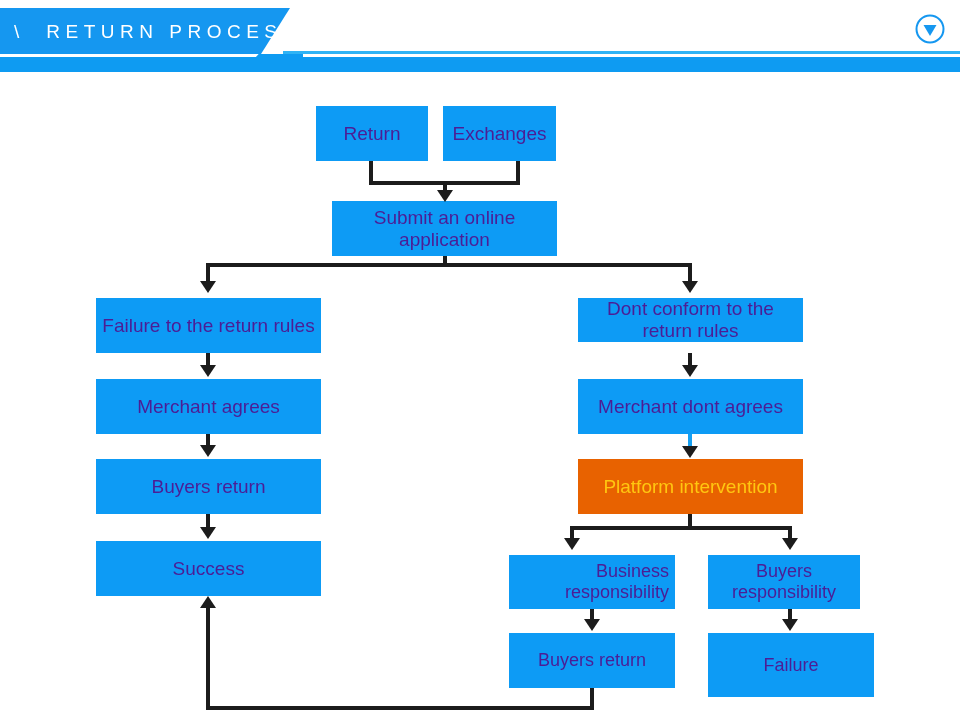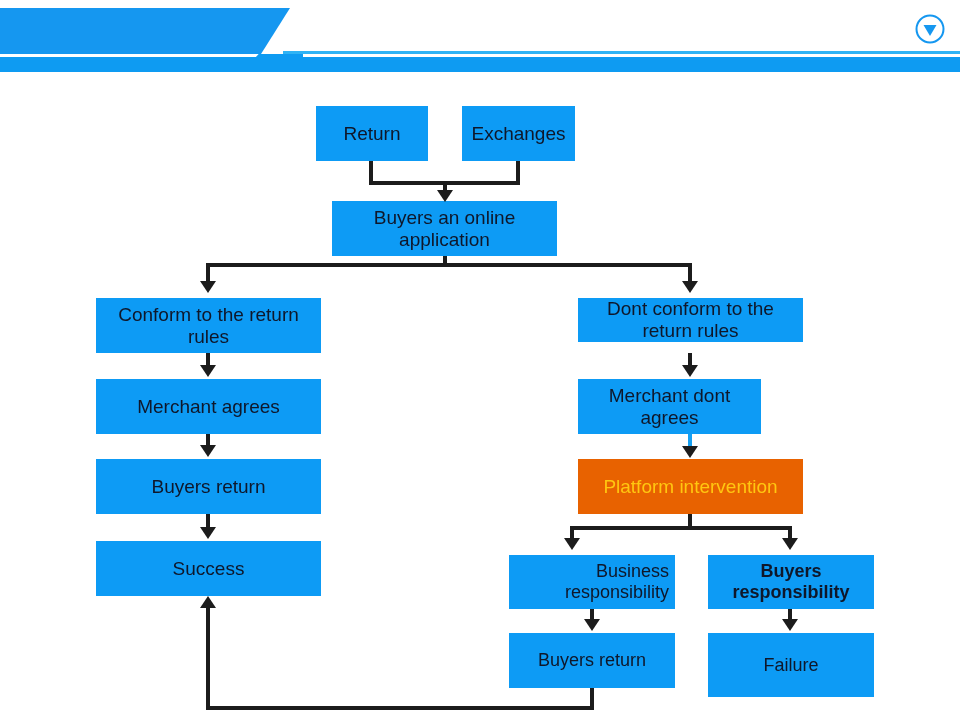--- a/index.html
+++ b/index.html
@@ -74,21 +74,21 @@
     left: 915px;
     top: 14px;
     width: 30px;
     height: 30px;
   }
 
   
   .node {
     position: absolute;
     background: #0D9BF5;
-    color: #0f172a;
+    color: #4c1d95;
     display: flex;
     align-items: center;
     justify-content: center;
     text-align: center;
     line-height: 1.14;
     font-size: 19px;
     box-sizing: border-box;
     padding: 2px 6px;
   }
   .node.orange {
@@ -120,53 +120,54 @@
     border-left: 8px solid transparent;
     border-right: 8px solid transparent;
     border-bottom: 12px solid #1C1C1C;
   }
 </style>
 </head>
 <body>
 
 <div id="header">
   <div class="hdr-band"></div>
+  <div class="hdr-title"><span>\</span>&nbsp;&nbsp;<span>RETURN PROCESS</span></div>
   <div class="hdr-thinline"></div>
   <div class="hdr-bottombar-slant"></div>
   <div class="hdr-bottombar"></div>
 </div>
 
 <svg id="play-badge" viewBox="0 0 30 30">
   <circle cx="15" cy="15" r="13.5" fill="#ffffff" stroke="#1597F0" stroke-width="2"></circle>
   <polygon points="8.5,11 21.5,11 15,22" fill="#1597F0"></polygon>
 </svg>
 
 <div class="node" style="left:316px; top:106px; width:112px; height:55px;">Return</div>
 
-<div class="node" style="left:462px; top:106px; width:113px; height:55px;">Exchanges</div>
-
-<div class="node" style="left:332px; top:201px; width:225px; height:55px;">Buyers an online application</div>
-
-<div class="node" style="left:96px; top:298px; width:225px; height:55px;">Conform to the return rules</div>
+<div class="node" style="left:443px; top:106px; width:113px; height:55px;">Exchanges</div>
+
+<div class="node" style="left:332px; top:201px; width:225px; height:55px;">Submit an online application</div>
+
+<div class="node" style="left:96px; top:298px; width:225px; height:55px;">Failure to the return rules</div>
 
 <div class="node" style="left:96px; top:379px; width:225px; height:55px;">Merchant agrees</div>
 
 <div class="node" style="left:96px; top:459px; width:225px; height:55px;">Buyers return</div>
 
 <div class="node" style="left:96px; top:541px; width:225px; height:55px;">Success</div>
 
 <div class="node" style="left:578px; top:298px; width:225px; height:44px;">Dont conform to the return rules</div>
 
-<div class="node" style="left:578px; top:379px; width:183px; height:55px;">Merchant dont agrees</div>
+<div class="node" style="left:578px; top:379px; width:225px; height:55px;">Merchant dont agrees</div>
 
 <div class="node orange" style="left:578px; top:459px; width:225px; height:55px;">Platform intervention</div>
 
 <div class="node small" style="left:509px; top:555px; width:166px; height:54px;text-align:right;">Business responsibility</div>
 
-<div class="node small" style="left:708px; top:555px; width:166px; height:54px;font-weight:bold;">Buyers responsibility</div>
+<div class="node small" style="left:708px; top:555px; width:152px; height:54px;">Buyers responsibility</div>
 
 <div class="node small" style="left:509px; top:633px; width:166px; height:55px;">Buyers return</div>
 
 <div class="node small" style="left:708px; top:633px; width:166px; height:64px;">Failure</div>
 
 <div class="ln" style="left:369px; top:161px; width:4px; height:23px;"></div>
 <div class="ln" style="left:516px; top:161px; width:4px; height:23px;"></div>
 <div class="ln" style="left:369px; top:181px; width:151px; height:4px;"></div>
 <div class="ln" style="left:443px; top:181px; width:4px; height:13px;"></div>
 <div class="arrowhead down" style="left:437px; top:190px;"></div>

